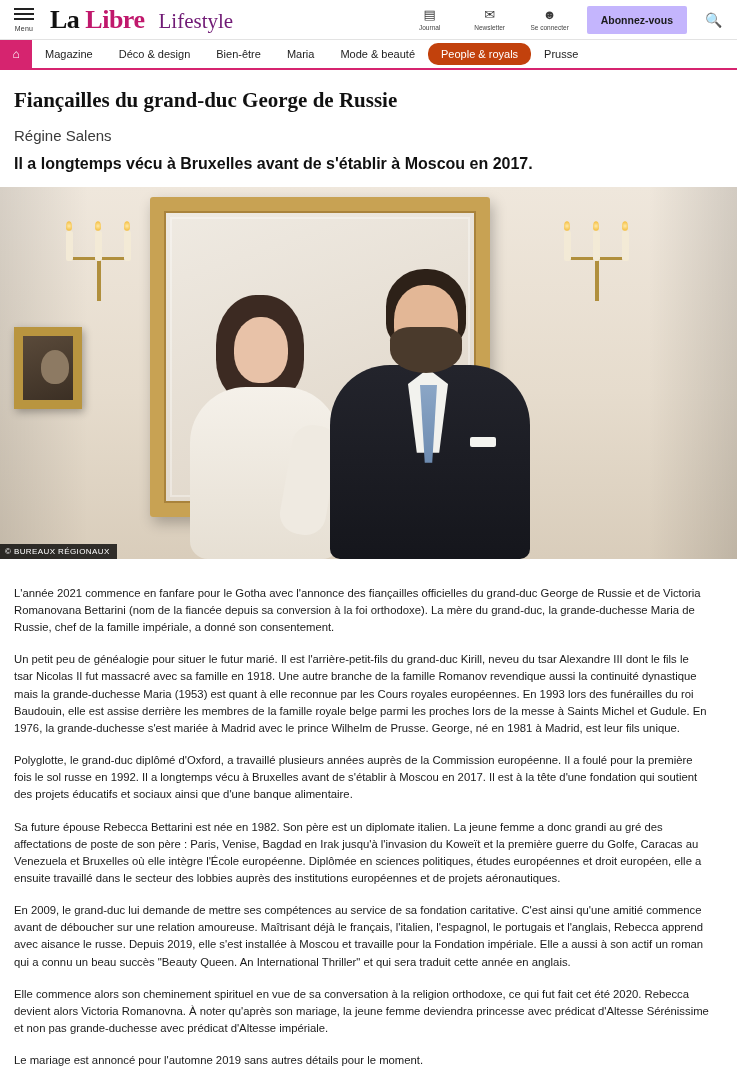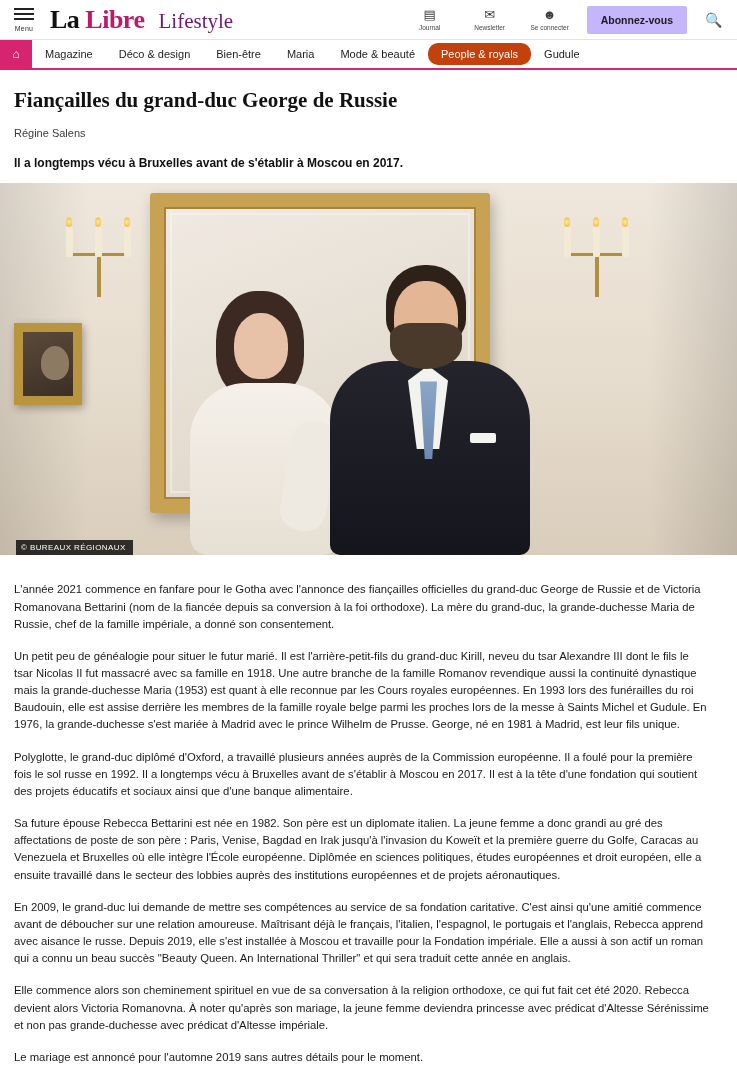--- a/index.html
+++ b/index.html
@@ -139,31 +139,31 @@
   .article { padding: 14px 14px 12px 14px; }
   h1.title {
     font-family: "Liberation Serif", serif;
     font-size: 21px;
     font-weight: 700;
     line-height: 1.2;
     margin: 4px 0 14px 0;
     color: #111;
   }
   .author {
-    font-size: 11px;
+    font-size: 15px;
     color: #3a3a3a;
-    margin-bottom: 16px;
+    margin-bottom: 9px;
   }
   .pubdate {
     font-size: 9.5px;
     color: #666;
     margin-bottom: 12px;
   }
   .standfirst {
-    font-size: 12px;
+    font-size: 16px;
     font-weight: 700;
     color: #111;
     line-height: 1.35;
     margin-bottom: 12px;
   }
 
   
   .hero {
     position: relative;
     width: 737px;
@@ -292,21 +292,21 @@
     background: linear-gradient(180deg, #8ba6c6 0%, #6d8bb0 100%);
     clip-path: polygon(0 0, 100% 0, 72% 100%, 28% 100%);
   }
   .man .pocket {
     position: absolute; left: 140px; top: 168px; width: 26px; height: 10px;
     background: #f3f3ef; border-radius: 2px;
   }
 
   .credit {
     position: absolute;
-    left: 16px; bottom: 0;
+    left: 0; bottom: 0;
     background: rgba(0,0,0,.78);
     color: #fff;
     font-size: 8px;
     letter-spacing: .4px;
     padding: 3px 7px 3px 5px;
     display: flex; align-items: center; gap: 3px;
   }
 
   
   .body { padding: 14px 14px 22px 14px; }
@@ -356,21 +356,21 @@
   </div>
 
   <div class="nav">
     <div class="home">⌂</div>
     <div class="nav-item">Magazine</div>
     <div class="nav-item">Déco &amp; design</div>
     <div class="nav-item">Bien-être</div>
     <div class="nav-item">Maria</div>
     <div class="nav-item">Mode &amp; beauté</div>
     <div class="nav-item active">People &amp; royals</div>
-    <div class="nav-item">Gudule</div>
+    <div class="nav-item">Prusse</div>
   </div>
 
   <div class="article">
     <h1 class="title">Fiançailles du grand-duc George de Russie</h1>
     <div class="author">Régine Salens</div>
     <div class="standfirst">Il a longtemps vécu à Bruxelles avant de s'établir à Moscou en 2017.</div>
 
     <div class="hero">
       <div class="wallpanel"></div>
       <div class="bigframe"></div>

